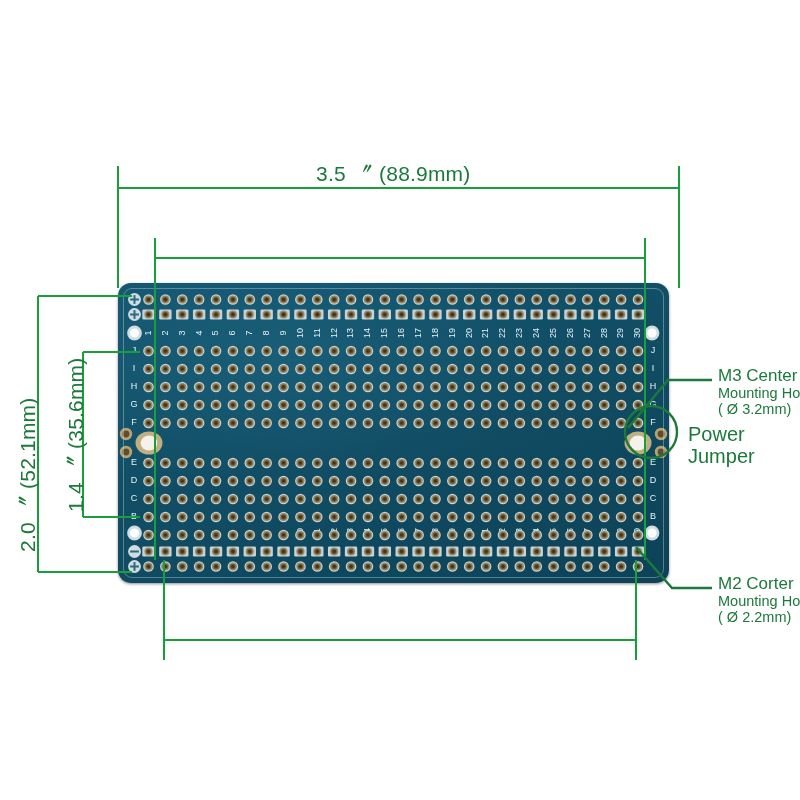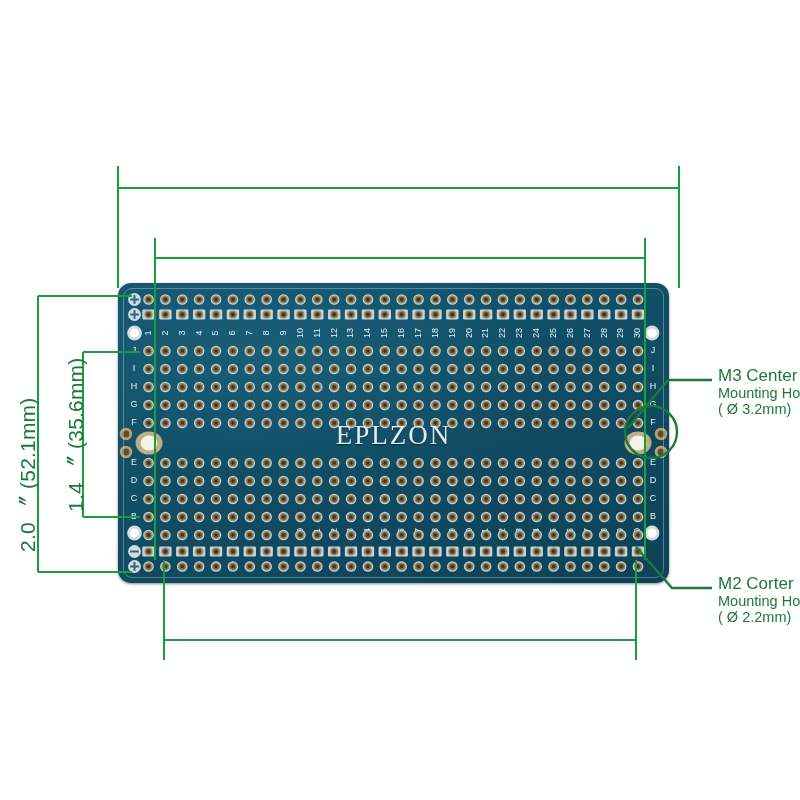--- a/index.html
+++ b/index.html
@@ -2781,21 +2781,20 @@
           <circle cx="16.5" cy="268.5" r="6.4" fill="#cfdce1"></circle>
           <rect x="12.1" y="267.5" width="8.8" height="2" fill="#2d6a80"></rect>
         </g>
         <g>
           <circle cx="16.5" cy="283.5" r="6.4" fill="#cfdce1"></circle>
           <rect x="12.1" y="282.5" width="8.8" height="2" fill="#2d6a80"></rect>
           <rect x="15.5" y="279.1" width="2" height="8.8" fill="#2d6a80"></rect>
         </g>
       </svg>
 
-    <div class="logo">EPLZON</div>
   </div>
 
   <svg id="svgroot" viewBox="0 0 800 800" xmlns="http://www.w3.org/2000/svg">
     <g stroke="#17a03a" stroke-width="2.4" fill="none" shape-rendering="crispEdges">
 
       <line x1="118" y1="166" x2="118" y2="288"></line>
       <line x1="679" y1="166" x2="679" y2="288"></line>
       <line x1="118" y1="188" x2="679" y2="188"></line>
 
       <line x1="155" y1="238" x2="155" y2="560"></line>
@@ -2824,33 +2823,38 @@
       <line x1="636" y1="618" x2="636" y2="660"></line>
     </g>
 
     <g stroke="#1b7a3a" stroke-width="2.4" fill="none">
       <path d="M 712 380 L 668 380 L 628 428"></path>
       <path d="M 712 588 L 672 588 L 636 547"></path>
       <circle cx="651" cy="432" r="26" stroke="#1b7a3a" stroke-width="2.4" fill="none"></circle>
     </g>
   </svg>
 
+  <div class="dim-text dim-h" style="left:316px; top:160px;">3.5 〞 (88.9mm)</div>
 
 
   <div class="dim-text dim-v" style="left:14px; top:552px; transform:rotate(-90deg);">2.0 〞 (52.1mm)</div>
 
   <div class="dim-text dim-v" style="left:62px; top:512px; transform:rotate(-90deg);">1.4 〞 (35.6mm)</div>
 
 
   <div class="callout" style="left:718px; top:366px; text-align:left;">
     <div class="l1">M3 Center</div>
     <div class="l2">Mounting Holes</div>
     <div class="l3">( Ø 3.2mm)</div>
   </div>
 
+  <div class="callout power" style="left:688px; top:424px; text-align:left;">
+    <div class="l1">Power</div>
+    <div class="l1">Jumper</div>
+  </div>
 
   <div class="callout" style="left:718px; top:574px; text-align:left;">
     <div class="l1">M2 Corter</div>
     <div class="l2">Mounting Holes</div>
     <div class="l3">( Ø 2.2mm)</div>
   </div>
 
 </div>
 
 </body></html>

